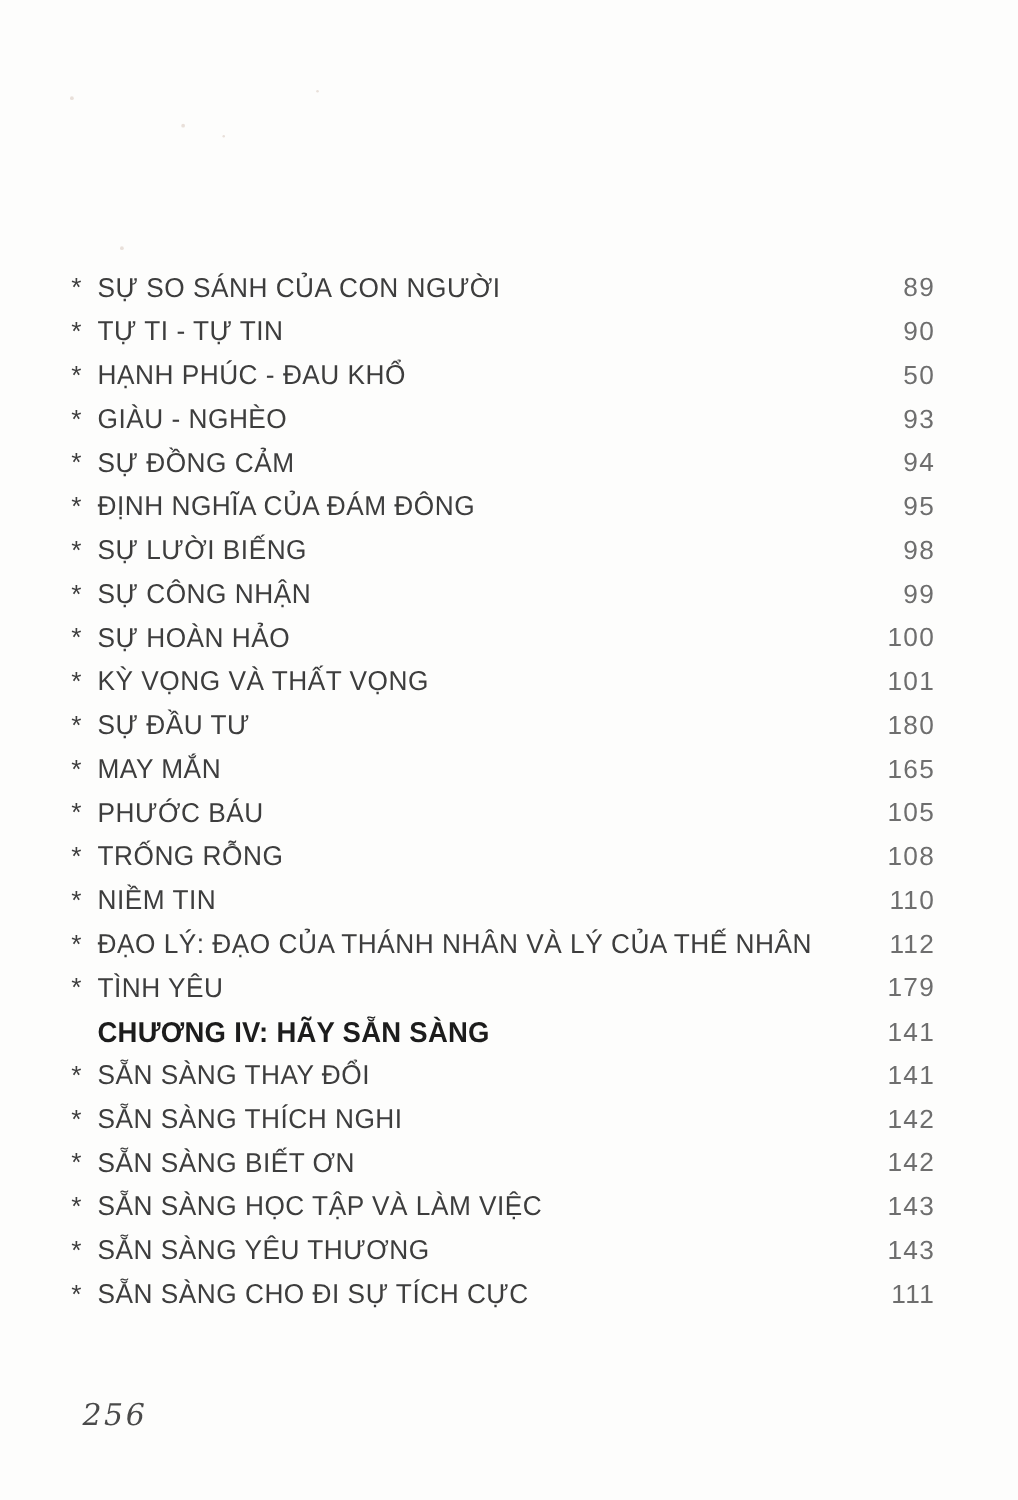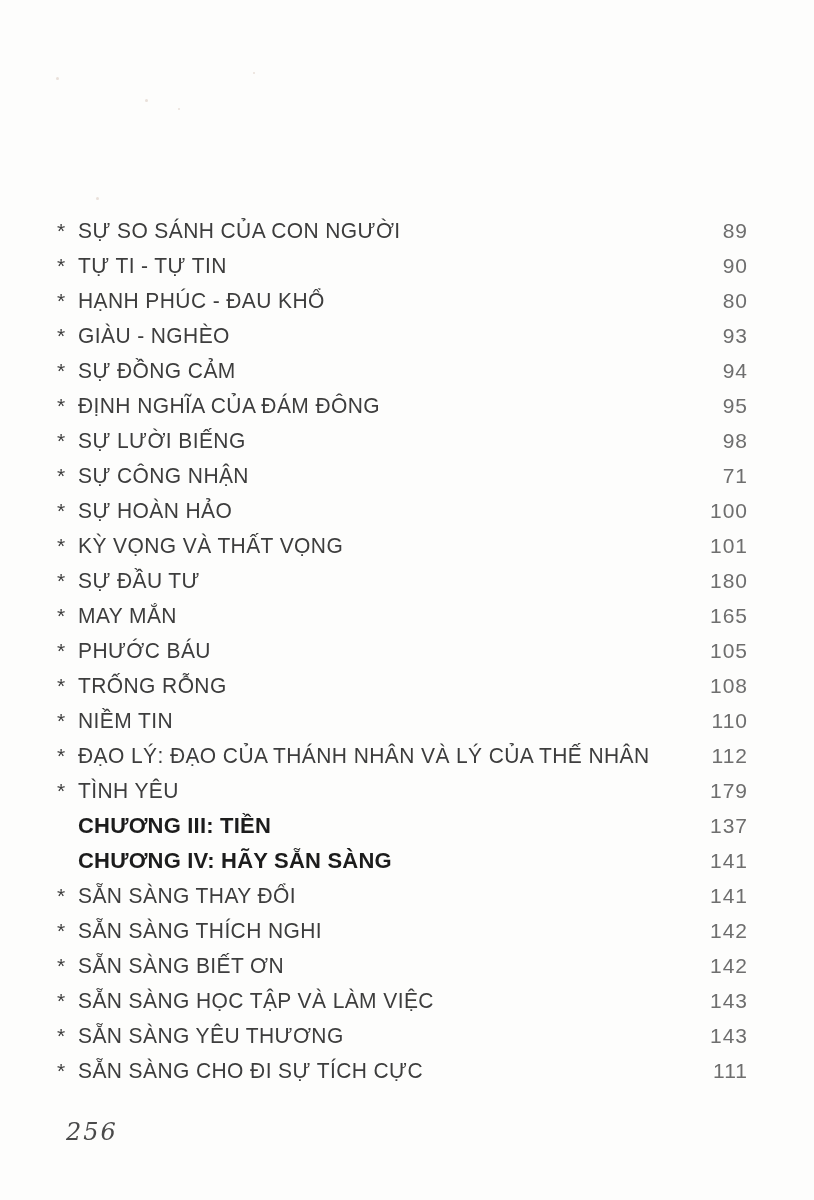--- a/index.html
+++ b/index.html
@@ -94,21 +94,21 @@
     <span class="pagenum">89</span>
   </div>
       <div class="row">
     <span class="marker">*</span>
     <span class="title">TỰ TI - TỰ TIN</span>
     <span class="pagenum">90</span>
   </div>
       <div class="row">
     <span class="marker">*</span>
     <span class="title">HẠNH PHÚC - ĐAU KHỔ</span>
-    <span class="pagenum">80</span>
+    <span class="pagenum">50</span>
   </div>
       <div class="row">
     <span class="marker">*</span>
     <span class="title">GIÀU - NGHÈO</span>
     <span class="pagenum">93</span>
   </div>
       <div class="row">
     <span class="marker">*</span>
     <span class="title">SỰ ĐỒNG CẢM</span>
     <span class="pagenum">94</span>
@@ -119,21 +119,21 @@
     <span class="pagenum">95</span>
   </div>
       <div class="row">
     <span class="marker">*</span>
     <span class="title">SỰ LƯỜI BIẾNG</span>
     <span class="pagenum">98</span>
   </div>
       <div class="row">
     <span class="marker">*</span>
     <span class="title">SỰ CÔNG NHẬN</span>
-    <span class="pagenum">71</span>
+    <span class="pagenum">99</span>
   </div>
       <div class="row">
     <span class="marker">*</span>
     <span class="title">SỰ HOÀN HẢO</span>
     <span class="pagenum">100</span>
   </div>
       <div class="row">
     <span class="marker">*</span>
     <span class="title">KỲ VỌNG VÀ THẤT VỌNG</span>
     <span class="pagenum">101</span>
@@ -165,25 +165,20 @@
   </div>
       <div class="row">
     <span class="marker">*</span>
     <span class="title">ĐẠO LÝ: ĐẠO CỦA THÁNH NHÂN VÀ LÝ CỦA THẾ NHÂN</span>
     <span class="pagenum">112</span>
   </div>
       <div class="row">
     <span class="marker">*</span>
     <span class="title">TÌNH YÊU</span>
     <span class="pagenum">179</span>
-  </div>
-      <div class="row chapter">
-    <span class="marker"></span>
-    <span class="title">CHƯƠNG III: TIỀN</span>
-    <span class="pagenum">137</span>
   </div>
       <div class="row chapter">
     <span class="marker"></span>
     <span class="title">CHƯƠNG IV: HÃY SẴN SÀNG</span>
     <span class="pagenum">141</span>
   </div>
       <div class="row">
     <span class="marker">*</span>
     <span class="title">SẴN SÀNG THAY ĐỔI</span>
     <span class="pagenum">141</span>

